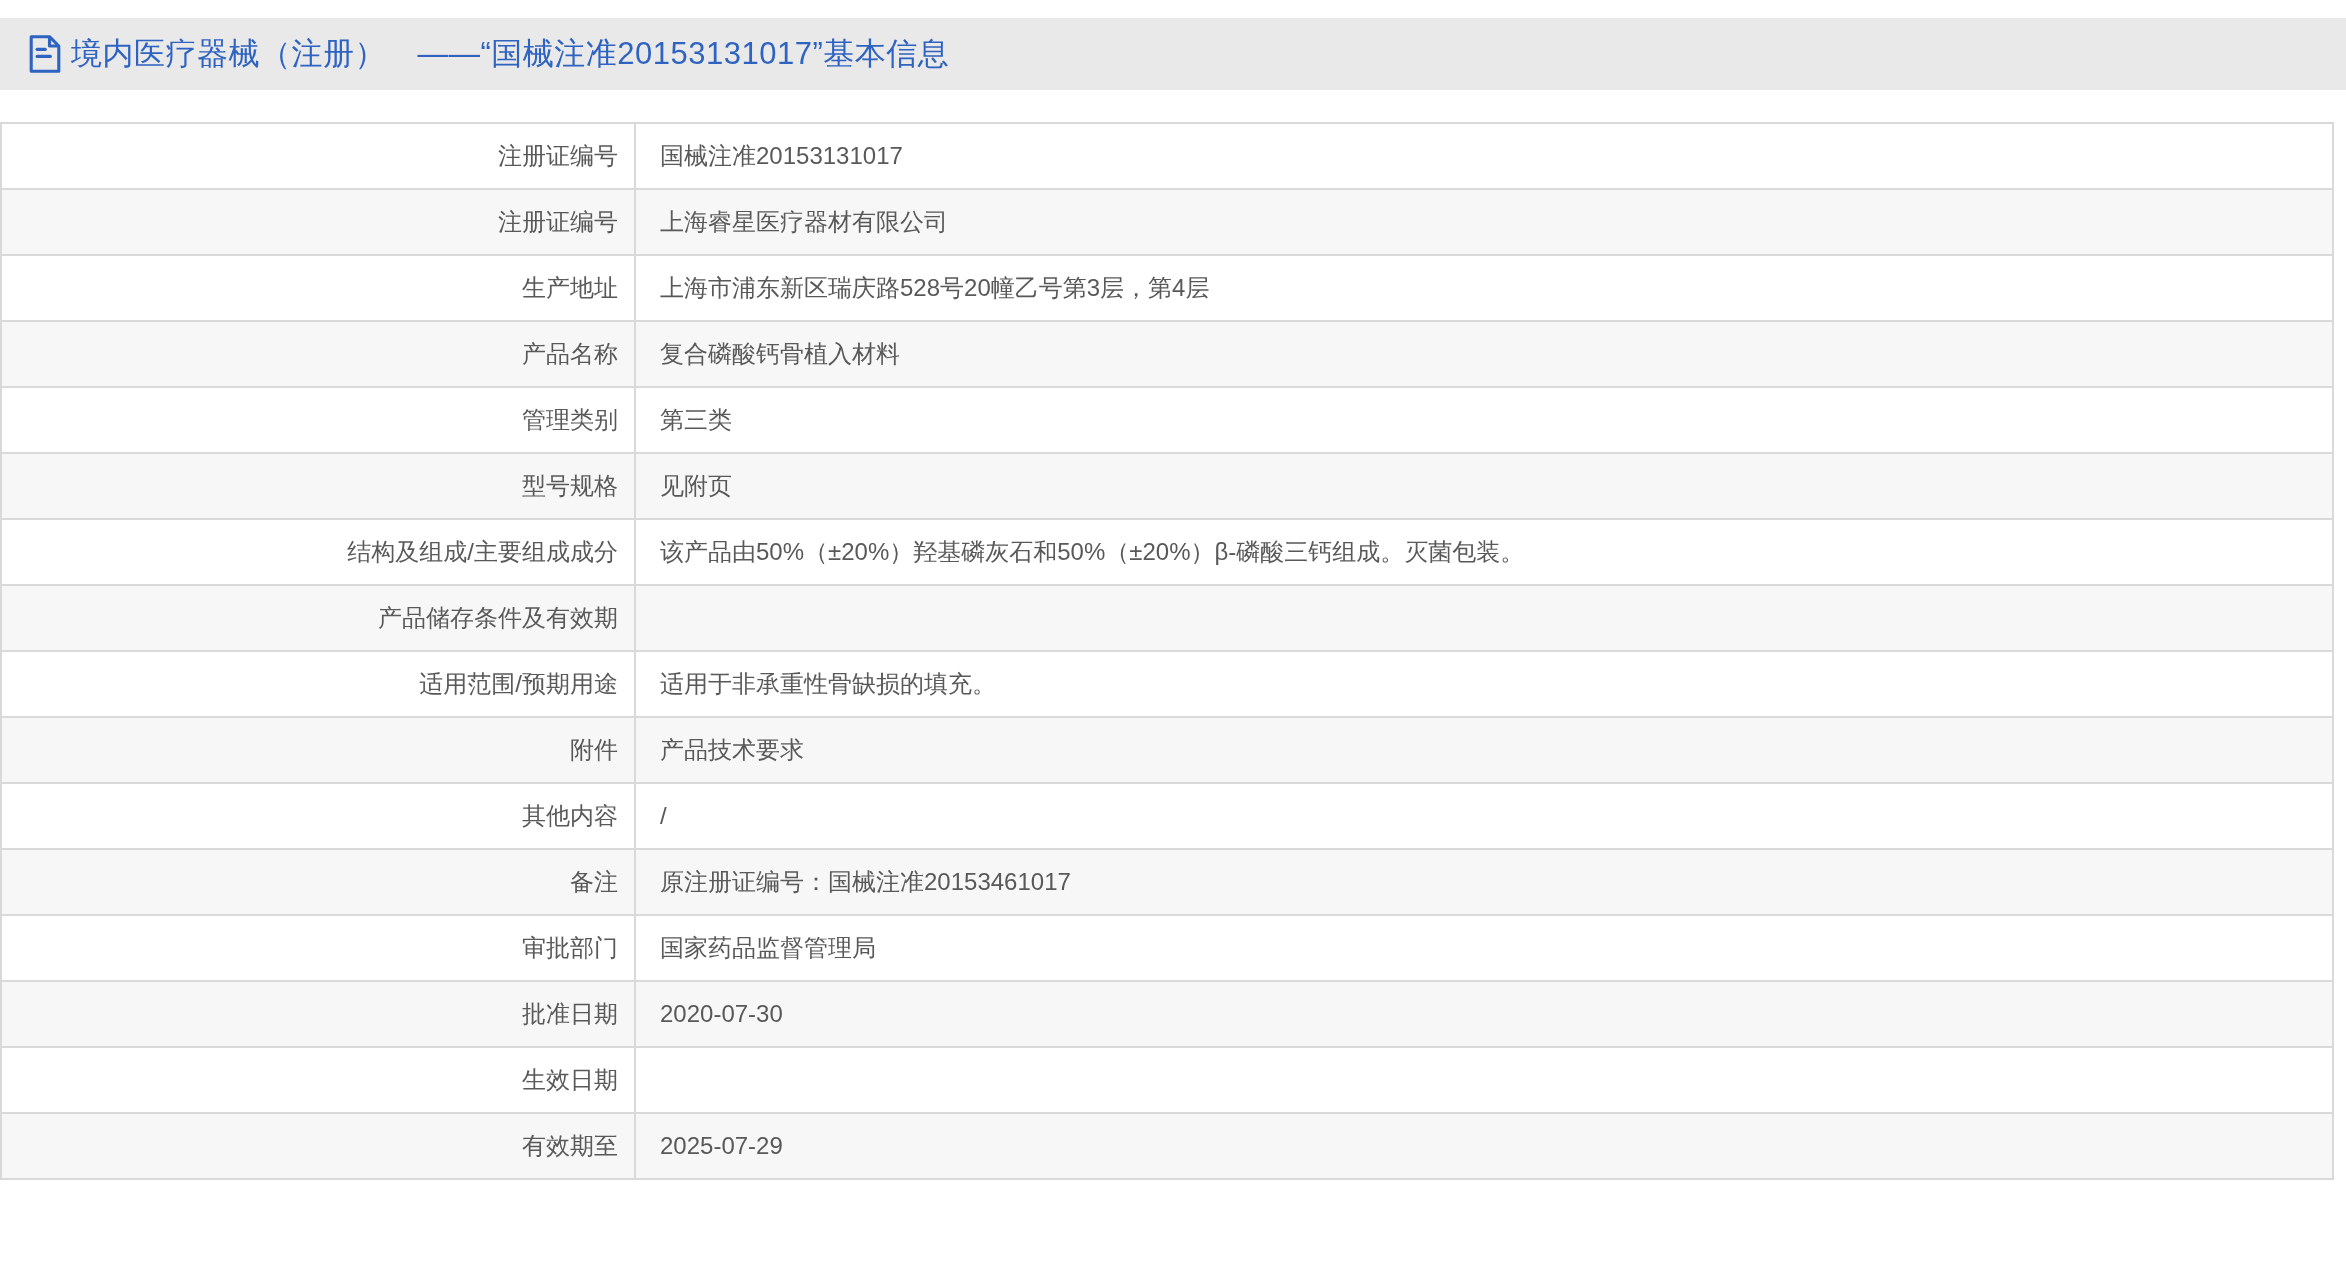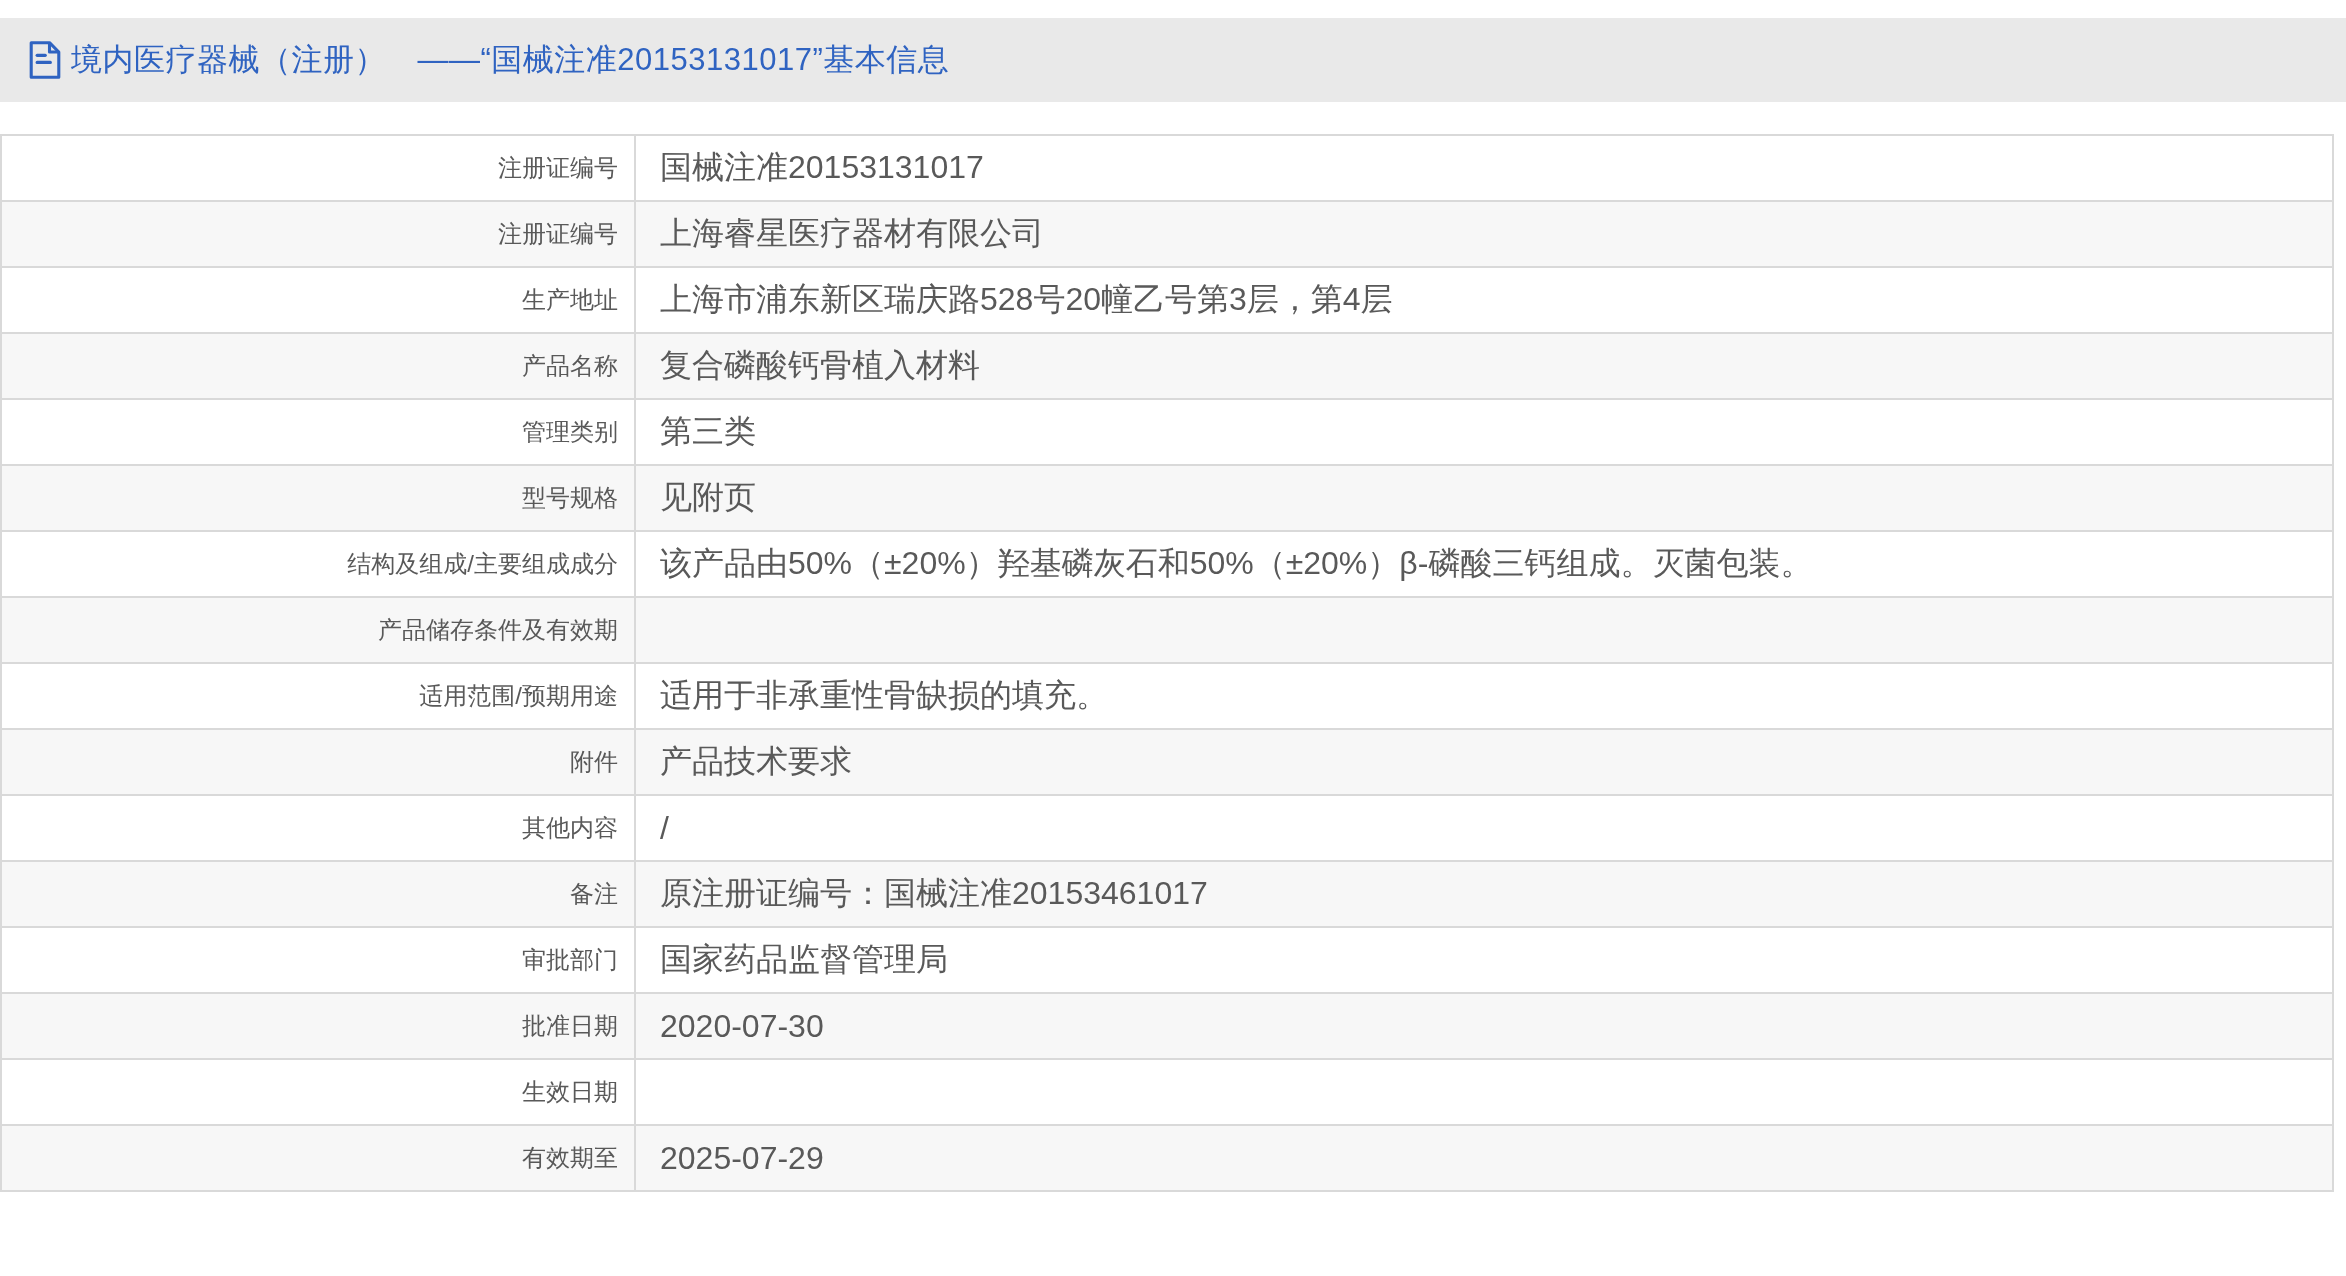--- a/index.html
+++ b/index.html
@@ -19,21 +19,21 @@
     width: 2346px;
     height: 1276px;
     overflow: hidden;
     position: relative;
   }
   .top-strip {
     height: 18px;
     background: #ffffff;
   }
   .header-band {
-    height: 84px;
+    height: 72px;
     background: var(--header-bg);
     display: flex;
     align-items: center;
     padding: 0 28px;
   }
   .header-title {
     display: flex;
     align-items: center;
     gap: 9px;
     color: var(--accent);
@@ -73,21 +73,21 @@
     color: var(--text);
     font-size: 24px;
     white-space: nowrap;
   }
   .cell-value {
     flex: 1 1 auto;
     display: flex;
     align-items: center;
     padding-left: 24px;
     color: var(--text);
-    font-size: 32px;
+    font-size: 24px;
     white-space: nowrap;
     overflow: hidden;
   }
 </style>
 </head>
 <body>
 
 <div class="top-strip"></div>
 
 <div class="header-band">

